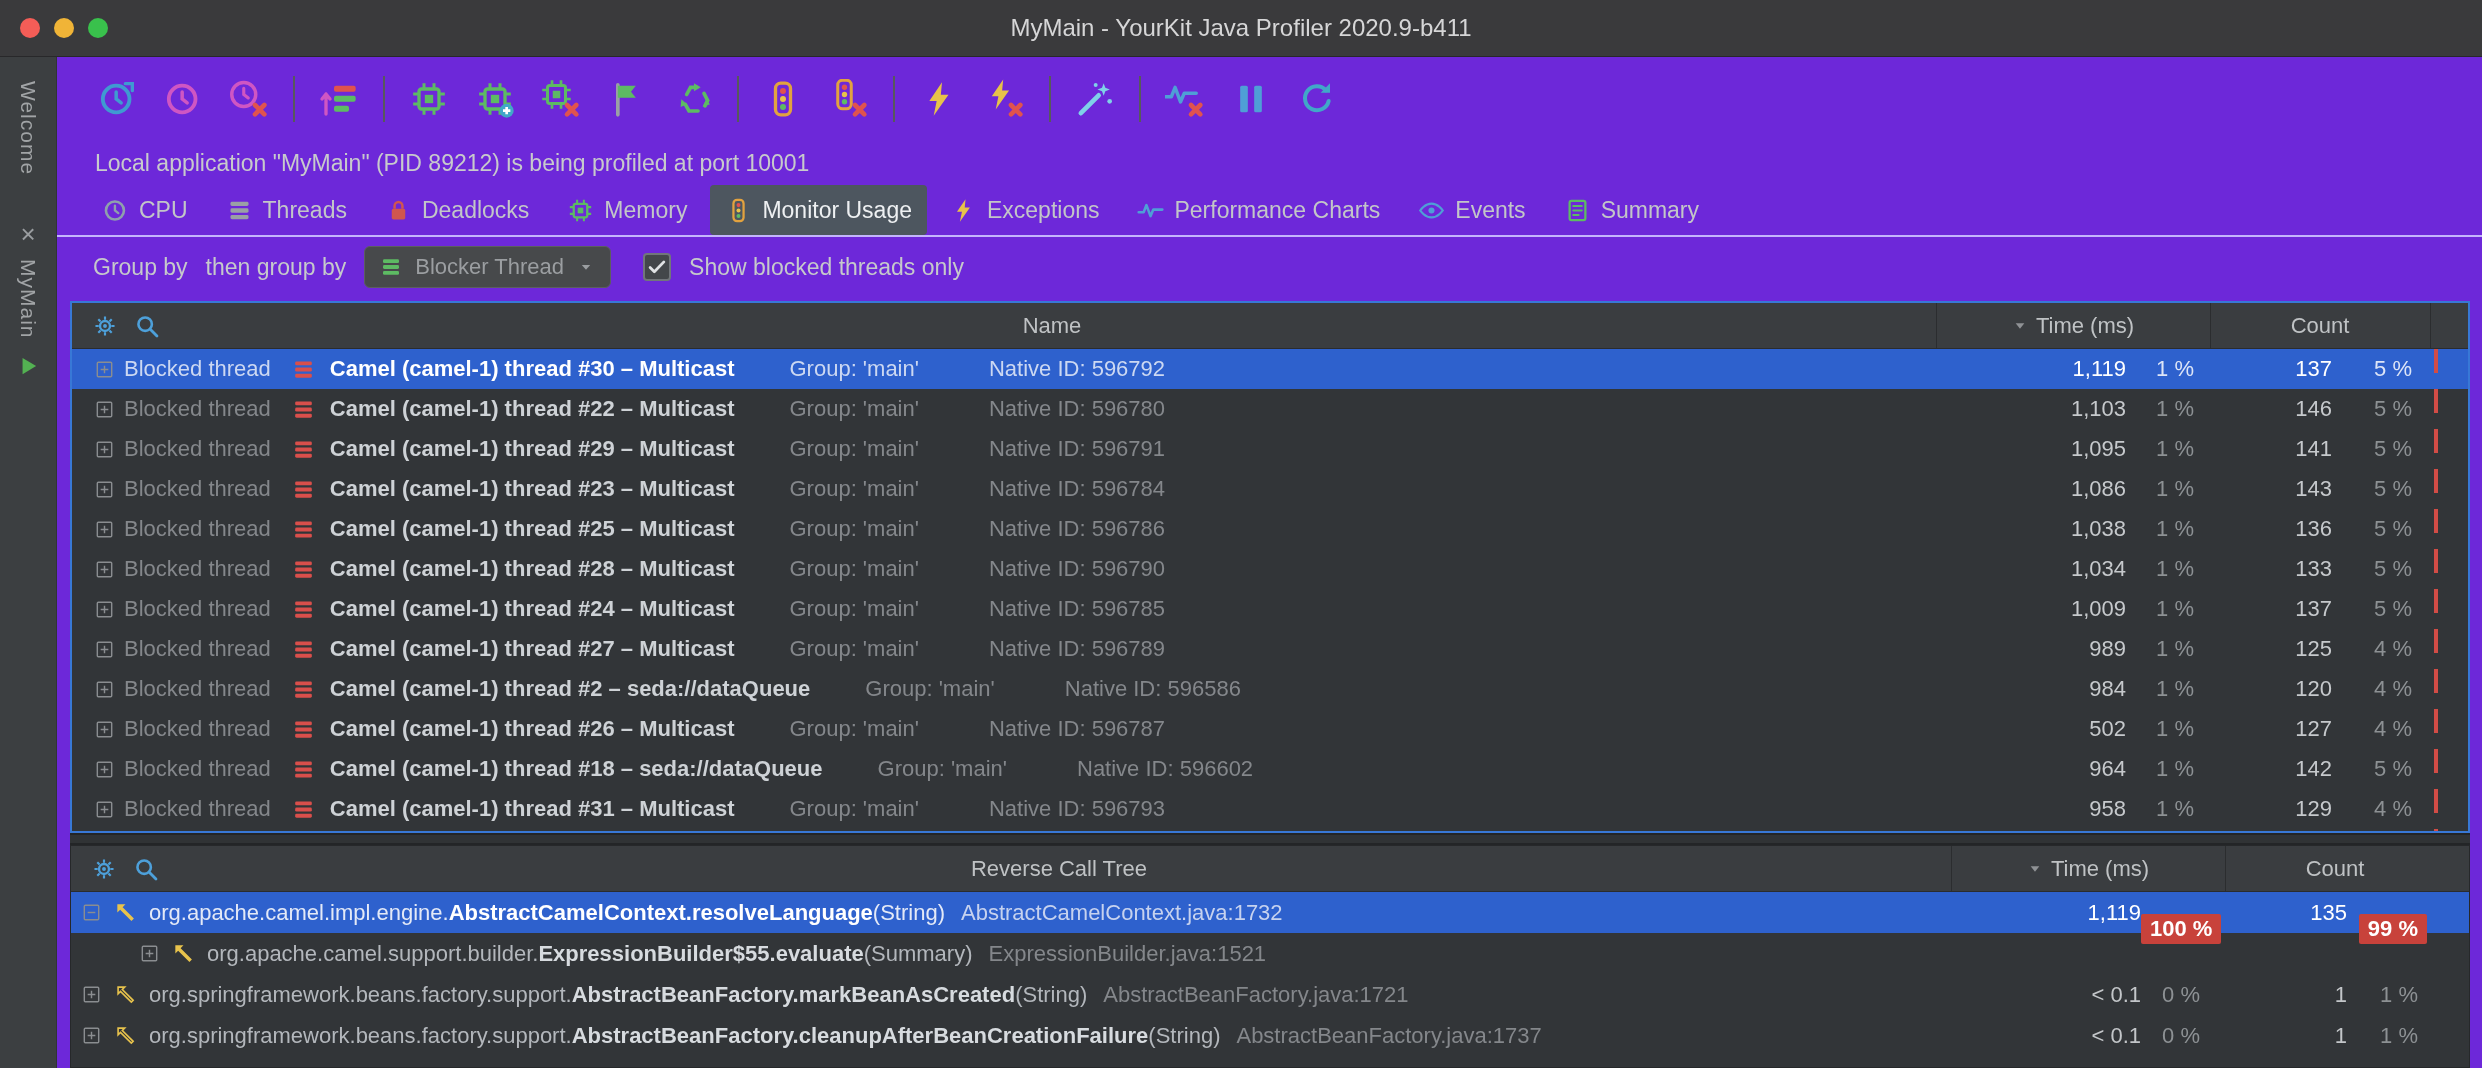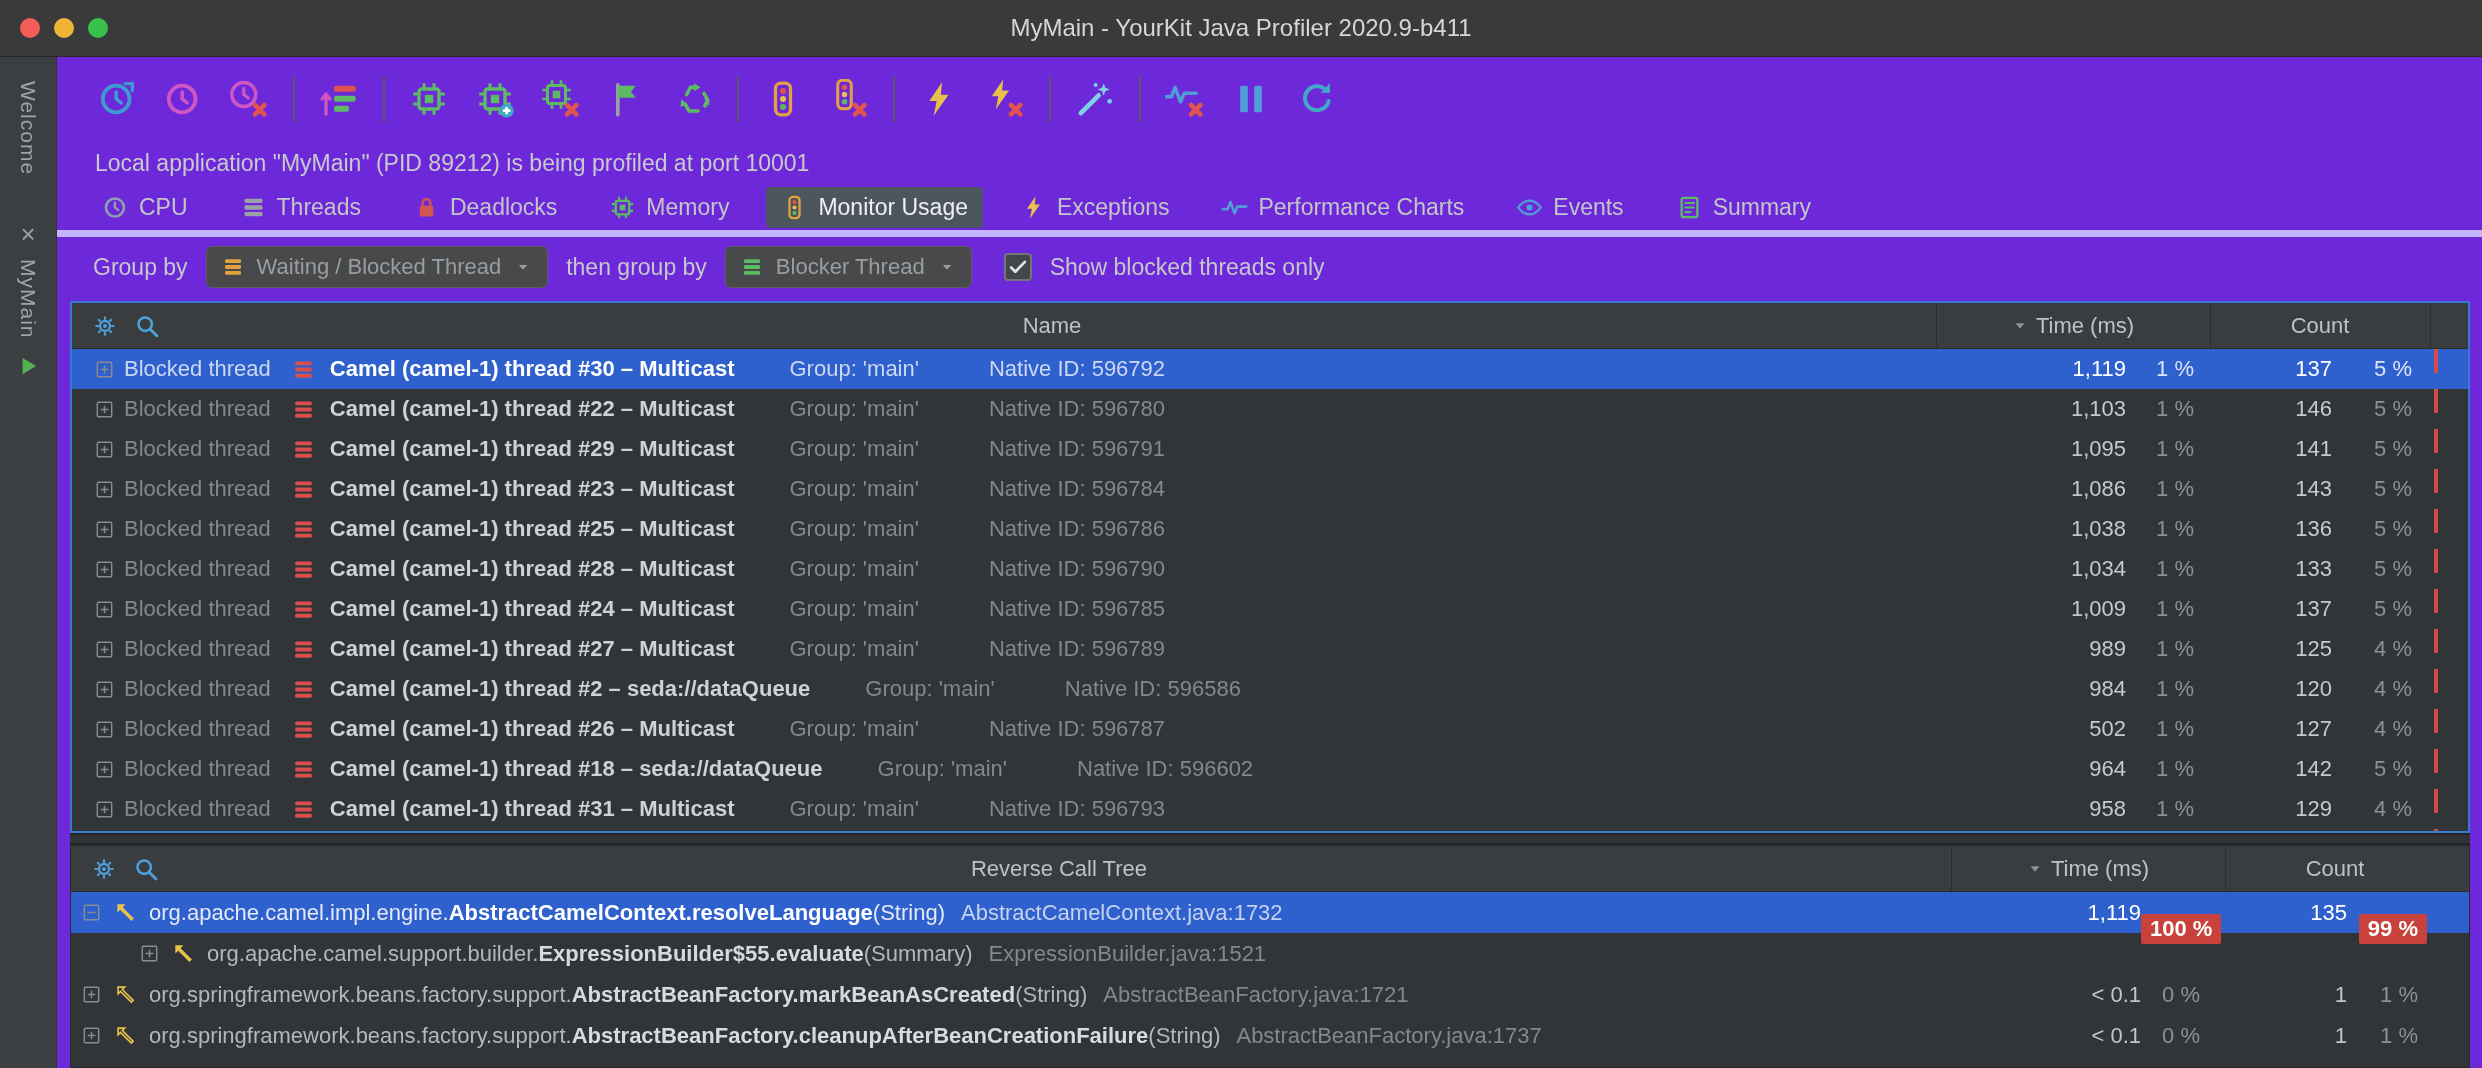--- a/index.html
+++ b/index.html
@@ -33,22 +33,22 @@
   .toolbar { height:84px; flex:0 0 auto; display:flex; align-items:center; padding-left:36px; }
   .tgroup { display:flex; align-items:center; gap:18px; }
   .tbtn { width:48px; height:48px; display:flex; align-items:center; justify-content:center; border-radius:6px; }
   .tbtn svg { width:40px; height:40px; }
   .tsep { width:2px; height:46px; background:#57595c; margin:0 20px; flex:0 0 auto; }
 
   .statusline { height:44px; flex:0 0 auto; display:flex; align-items:center; padding-left:38px;
                 font-size:23px; color:#c8cacc; }
 
   
-  .tabbar { height:52px; flex:0 0 auto; display:flex; align-items:center; padding-left:30px; gap:22px;
-            border-bottom:7px solid #c4b5fd; }
+  .tabbar { height:52px; flex:0 0 auto; display:flex; padding-left:30px; gap:8px;
+            border-bottom:2px solid #c4b5fd; }
   .tab { display:flex; align-items:center; gap:10px; padding:7px 15px; border-radius:4px;
          font-size:23px; color:#c3c6c8; white-space:nowrap; }
   .tab.selected { background:#4d565f; color:#eef0f2; }
   .tabic svg { width:27px; height:27px; }
 
   
   .groupbar { height:60px; flex:0 0 auto; display:flex; align-items:center; padding-left:36px; gap:18px;
               font-size:23px; color:#c6c9cb; }
   .dropdown { display:flex; align-items:center; gap:12px; background:#47494b; border:1px solid #5c5e60;
               border-radius:6px; padding:7px 14px; font-size:22px; color:#9b9ea1; white-space:nowrap; }
@@ -413,35 +413,20 @@
                 <rect x="5" y="3.5" width="14" height="17" rx="1.6" stroke="#5dbb63" stroke-width="2"></rect>
                 <path d="M8.2 8h7.6M8.2 12h7.6M8.2 16h4.8" stroke="#5dbb63" stroke-width="1.8" stroke-linecap="round"></path>
               </svg>
             </span>
             <span>Summary</span>
           </div>
         </div>
 
       <div class="groupbar">
         <span>Group by</span>
-        <div class="dropdown">
-          <span class="ic ddic">
-              <svg viewBox="0 0 24 24" fill="none">
-                <rect x="4" y="4.2" width="16" height="3.8" rx="1.3" fill="#e2a23f"></rect>
-                <rect x="4" y="10.1" width="16" height="3.8" rx="1.3" fill="#e2a23f"></rect>
-                <rect x="4" y="16" width="16" height="3.8" rx="1.3" fill="#e2a23f"></rect>
-              </svg>
-            </span>
-          <span>Waiting / Blocked Thread</span>
-          <span class="ic chev">
-              <svg viewBox="0 0 24 24" fill="none">
-                <path d="M7 9.6h10L12 15.4z" fill="#9a9da0"></path>
-              </svg>
-            </span>
-        </div>
         <span>then group by</span>
         <div class="dropdown">
           <span class="ic ddic">
               <svg viewBox="0 0 24 24" fill="none">
                 <rect x="4" y="4.2" width="16" height="3.8" rx="1.3" fill="#5dbb63"></rect>
                 <rect x="4" y="10.1" width="16" height="3.8" rx="1.3" fill="#5dbb63"></rect>
                 <rect x="4" y="16" width="16" height="3.8" rx="1.3" fill="#5dbb63"></rect>
               </svg>
             </span>
           <span>Blocker Thread</span>

